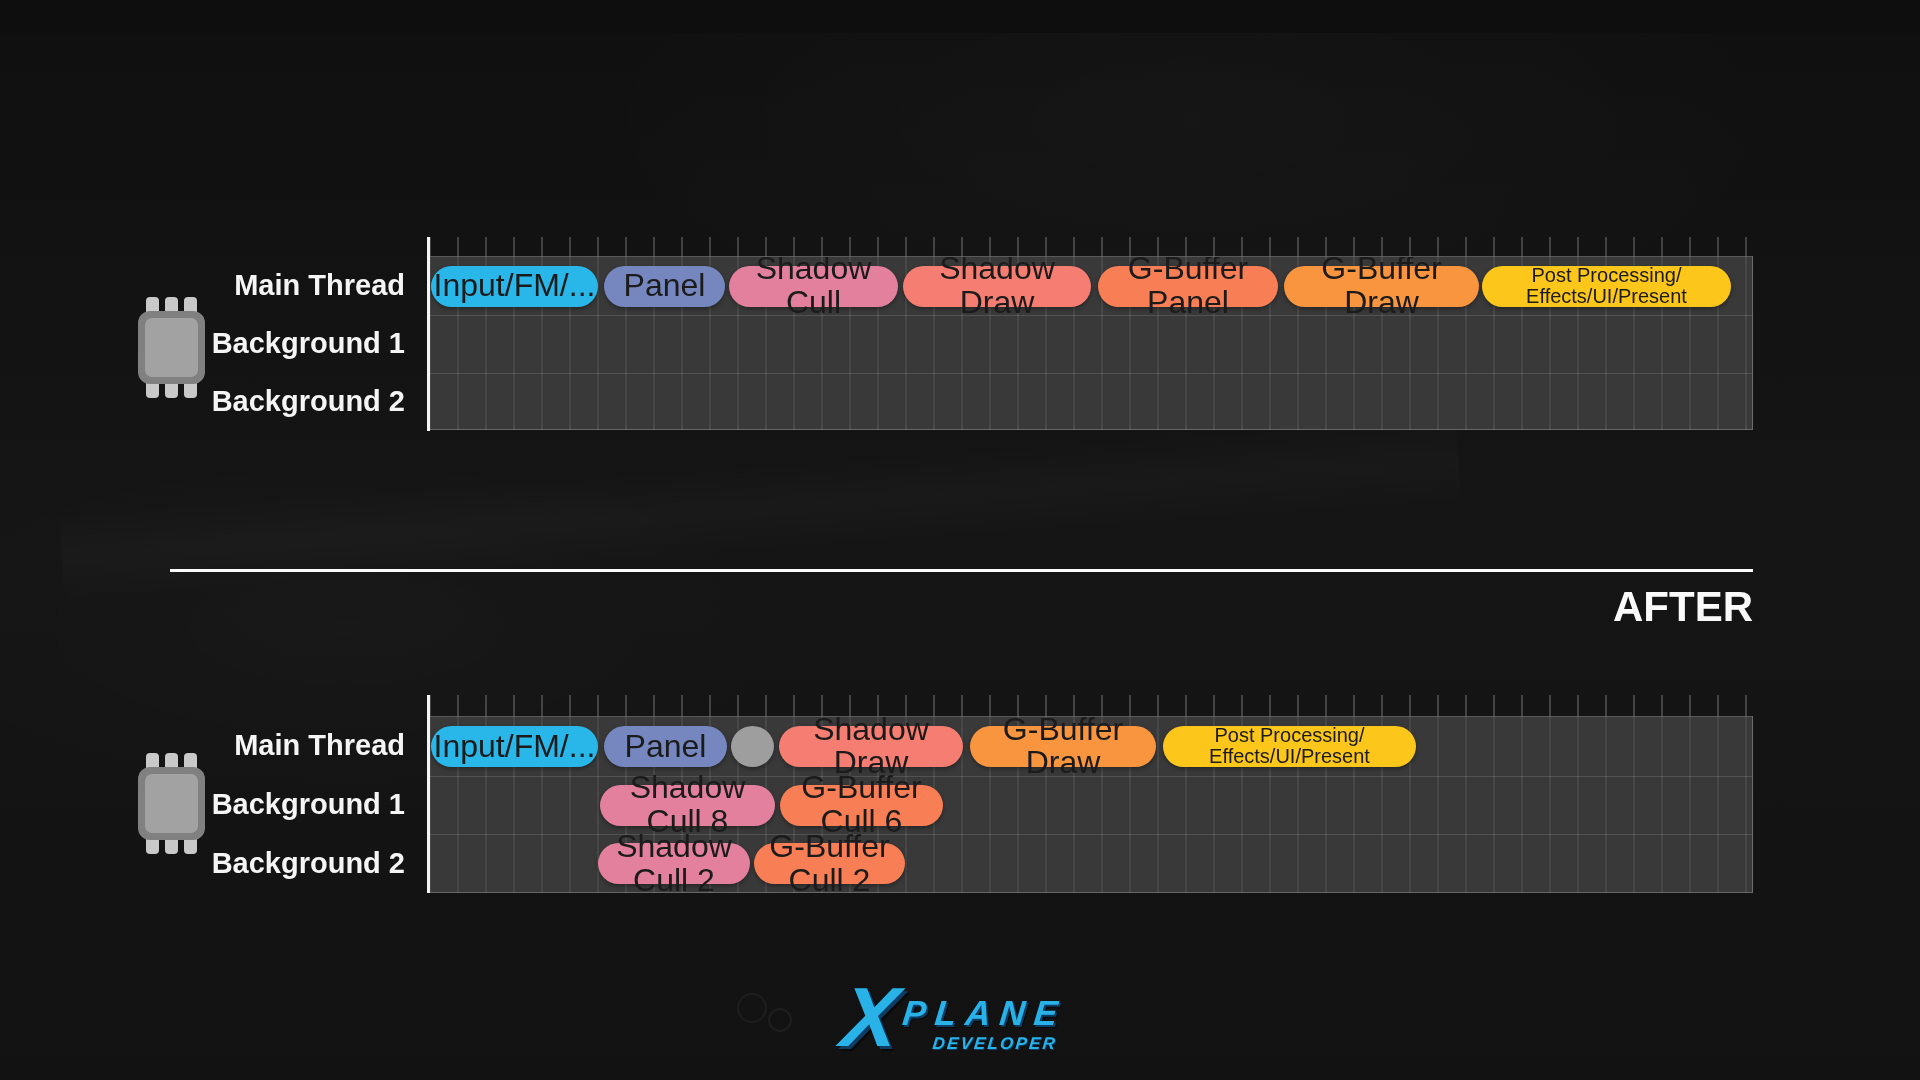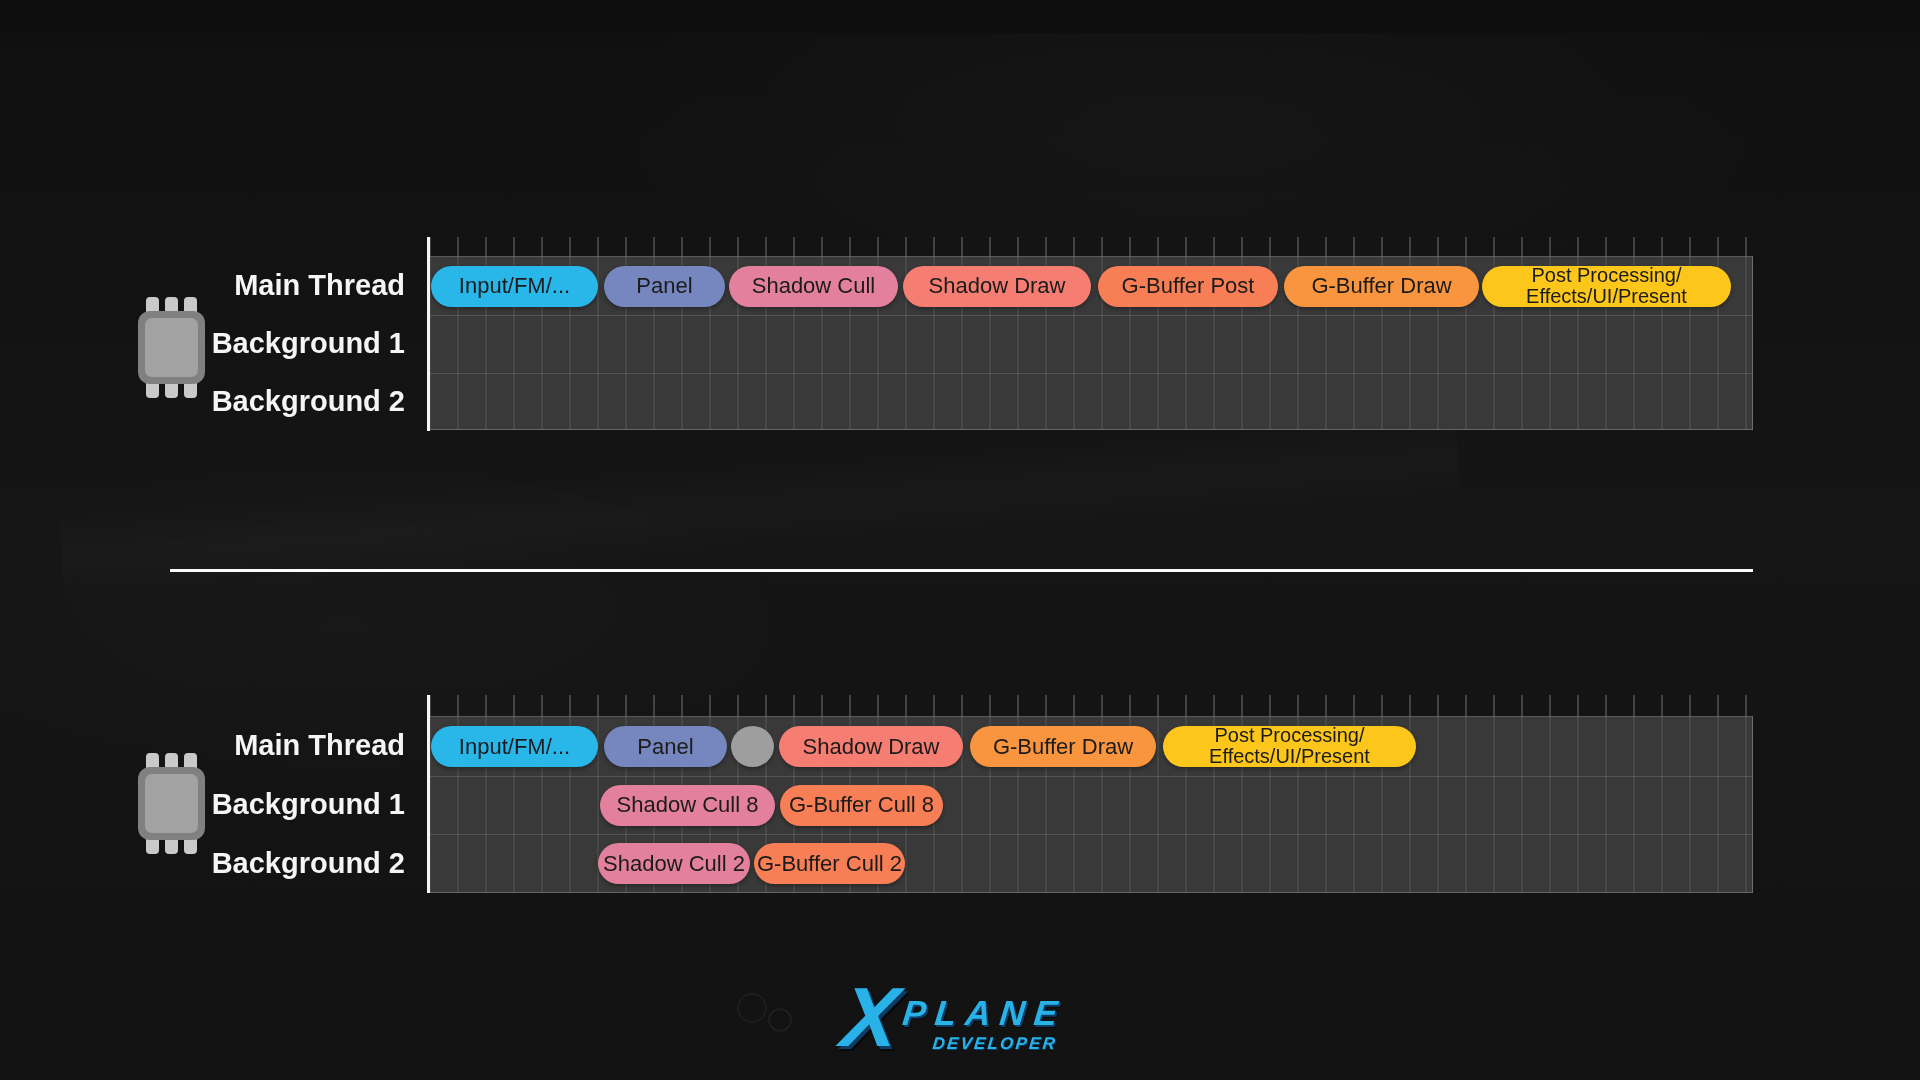--- a/index.html
+++ b/index.html
@@ -46,21 +46,21 @@
   #chart-before .grid{top:19px;height:174px;}
   #chart-after  .grid{top:21px;height:177px;}
   .grid-row{box-sizing:border-box;border-top:1px solid rgba(255,255,255,0.13);}
   .grid-row:first-child{border-top:none;}
 
   .axis{position:absolute;left:427px;top:0;width:3px;height:100%;background:#f4f4f4;z-index:3;}
 
   
   .pill{position:absolute;height:41px;border-radius:21px;z-index:2;
     display:flex;align-items:center;justify-content:center;
-    color:#1b1b1b;font-size:22px;line-height:1.05;text-align:center;
+    color:#1b1b1b;font-size:32px;line-height:1.05;text-align:center;
     white-space:pre-line;box-shadow:0 2px 4px rgba(0,0,0,0.35);}
   .pill.multiline{font-size:20px;}
   .pill.circle{border-radius:50%;}
 
   
   .cpu{position:absolute;left:138px;width:67px;height:101px;}
   #chart-before .cpu{top:60px;}
   #chart-after  .cpu{top:58px;}
   .cpu .pin{position:absolute;width:13px;height:24px;background:#c9c9c9;border-radius:4px;}
   .cpu .pin.t1{left:8px;top:0;}  .cpu .pin.t2{left:27px;top:0;}  .cpu .pin.t3{left:46px;top:0;}
@@ -117,29 +117,30 @@
       </div>
     <div class="tick-strip"></div>
     <div class="grid">
         <div class="grid-row" style="height: 58px;"></div>
         <div class="grid-row" style="height: 58px;"></div>
         <div class="grid-row" style="height: 58px;"></div>
         <div class="pill" style="left: 2px; top: 8.5px; width: 167px; background: rgb(41, 182, 232);">Input/FM/...</div>
         <div class="pill" style="left: 175px; top: 8.5px; width: 121px; background: rgb(117, 135, 190);">Panel</div>
         <div class="pill" style="left: 300px; top: 8.5px; width: 169px; background: rgb(226, 128, 158);">Shadow Cull</div>
         <div class="pill" style="left: 474px; top: 8.5px; width: 188px; background: rgb(245, 125, 114);">Shadow Draw</div>
-        <div class="pill" style="left: 669px; top: 8.5px; width: 180px; background: rgb(248, 126, 85);">G-Buffer Post</div>
+        <div class="pill" style="left: 669px; top: 8.5px; width: 180px; background: rgb(248, 126, 85);">G-Buffer Panel</div>
         <div class="pill" style="left: 855px; top: 8.5px; width: 195px; background: rgb(249, 149, 62);">G-Buffer Draw</div>
         <div class="pill multiline" style="left: 1053px; top: 8.5px; width: 249px; background: rgb(252, 199, 26);">Post Processing/
 Effects/UI/Present</div>
       </div>
     <div class="axis"></div>
   </section>
 
   <div class="divider"></div>
+  <div class="after-label">AFTER</div>
 
   <section class="chart" id="chart-after">
     <div class="cpu">
       <div class="pin t1"></div>
       <div class="pin t2"></div>
       <div class="pin t3"></div>
       <div class="pin b1"></div>
       <div class="pin b2"></div>
       <div class="pin b3"></div>
       <div class="body"></div>
@@ -156,21 +157,21 @@
         <div class="grid-row" style="height: 58.6667px;"></div>
         <div class="grid-row" style="height: 58.6667px;"></div>
         <div class="pill" style="left: 2px; top: 8.83333px; width: 167px; background: rgb(41, 182, 232);">Input/FM/...</div>
         <div class="pill" style="left: 175px; top: 8.83333px; width: 123px; background: rgb(117, 135, 190);">Panel</div>
         <div class="pill circle" style="left: 302px; top: 8.83333px; width: 43px; background: rgb(158, 158, 158);"></div>
         <div class="pill" style="left: 350px; top: 8.83333px; width: 184px; background: rgb(245, 125, 114);">Shadow Draw</div>
         <div class="pill" style="left: 541px; top: 8.83333px; width: 186px; background: rgb(249, 149, 62);">G-Buffer Draw</div>
         <div class="pill multiline" style="left: 734px; top: 8.83333px; width: 253px; background: rgb(252, 199, 26);">Post Processing/
 Effects/UI/Present</div>
         <div class="pill" style="left: 171px; top: 67.5px; width: 175px; background: rgb(226, 128, 158);">Shadow Cull 8</div>
-        <div class="pill" style="left: 351px; top: 67.5px; width: 163px; background: rgb(248, 126, 85);">G-Buffer Cull 8</div>
+        <div class="pill" style="left: 351px; top: 67.5px; width: 163px; background: rgb(248, 126, 85);">G-Buffer Cull 6</div>
         <div class="pill" style="left: 169px; top: 126.167px; width: 152px; background: rgb(226, 128, 158);">Shadow Cull 2</div>
         <div class="pill" style="left: 325px; top: 126.167px; width: 151px; background: rgb(248, 126, 85);">G-Buffer Cull 2</div>
       </div>
     <div class="axis"></div>
   </section>
 
   <div class="logo">
     <span class="logo-x">X</span>
     <span class="logo-right">
       <span class="logo-plane">PLANE</span>

